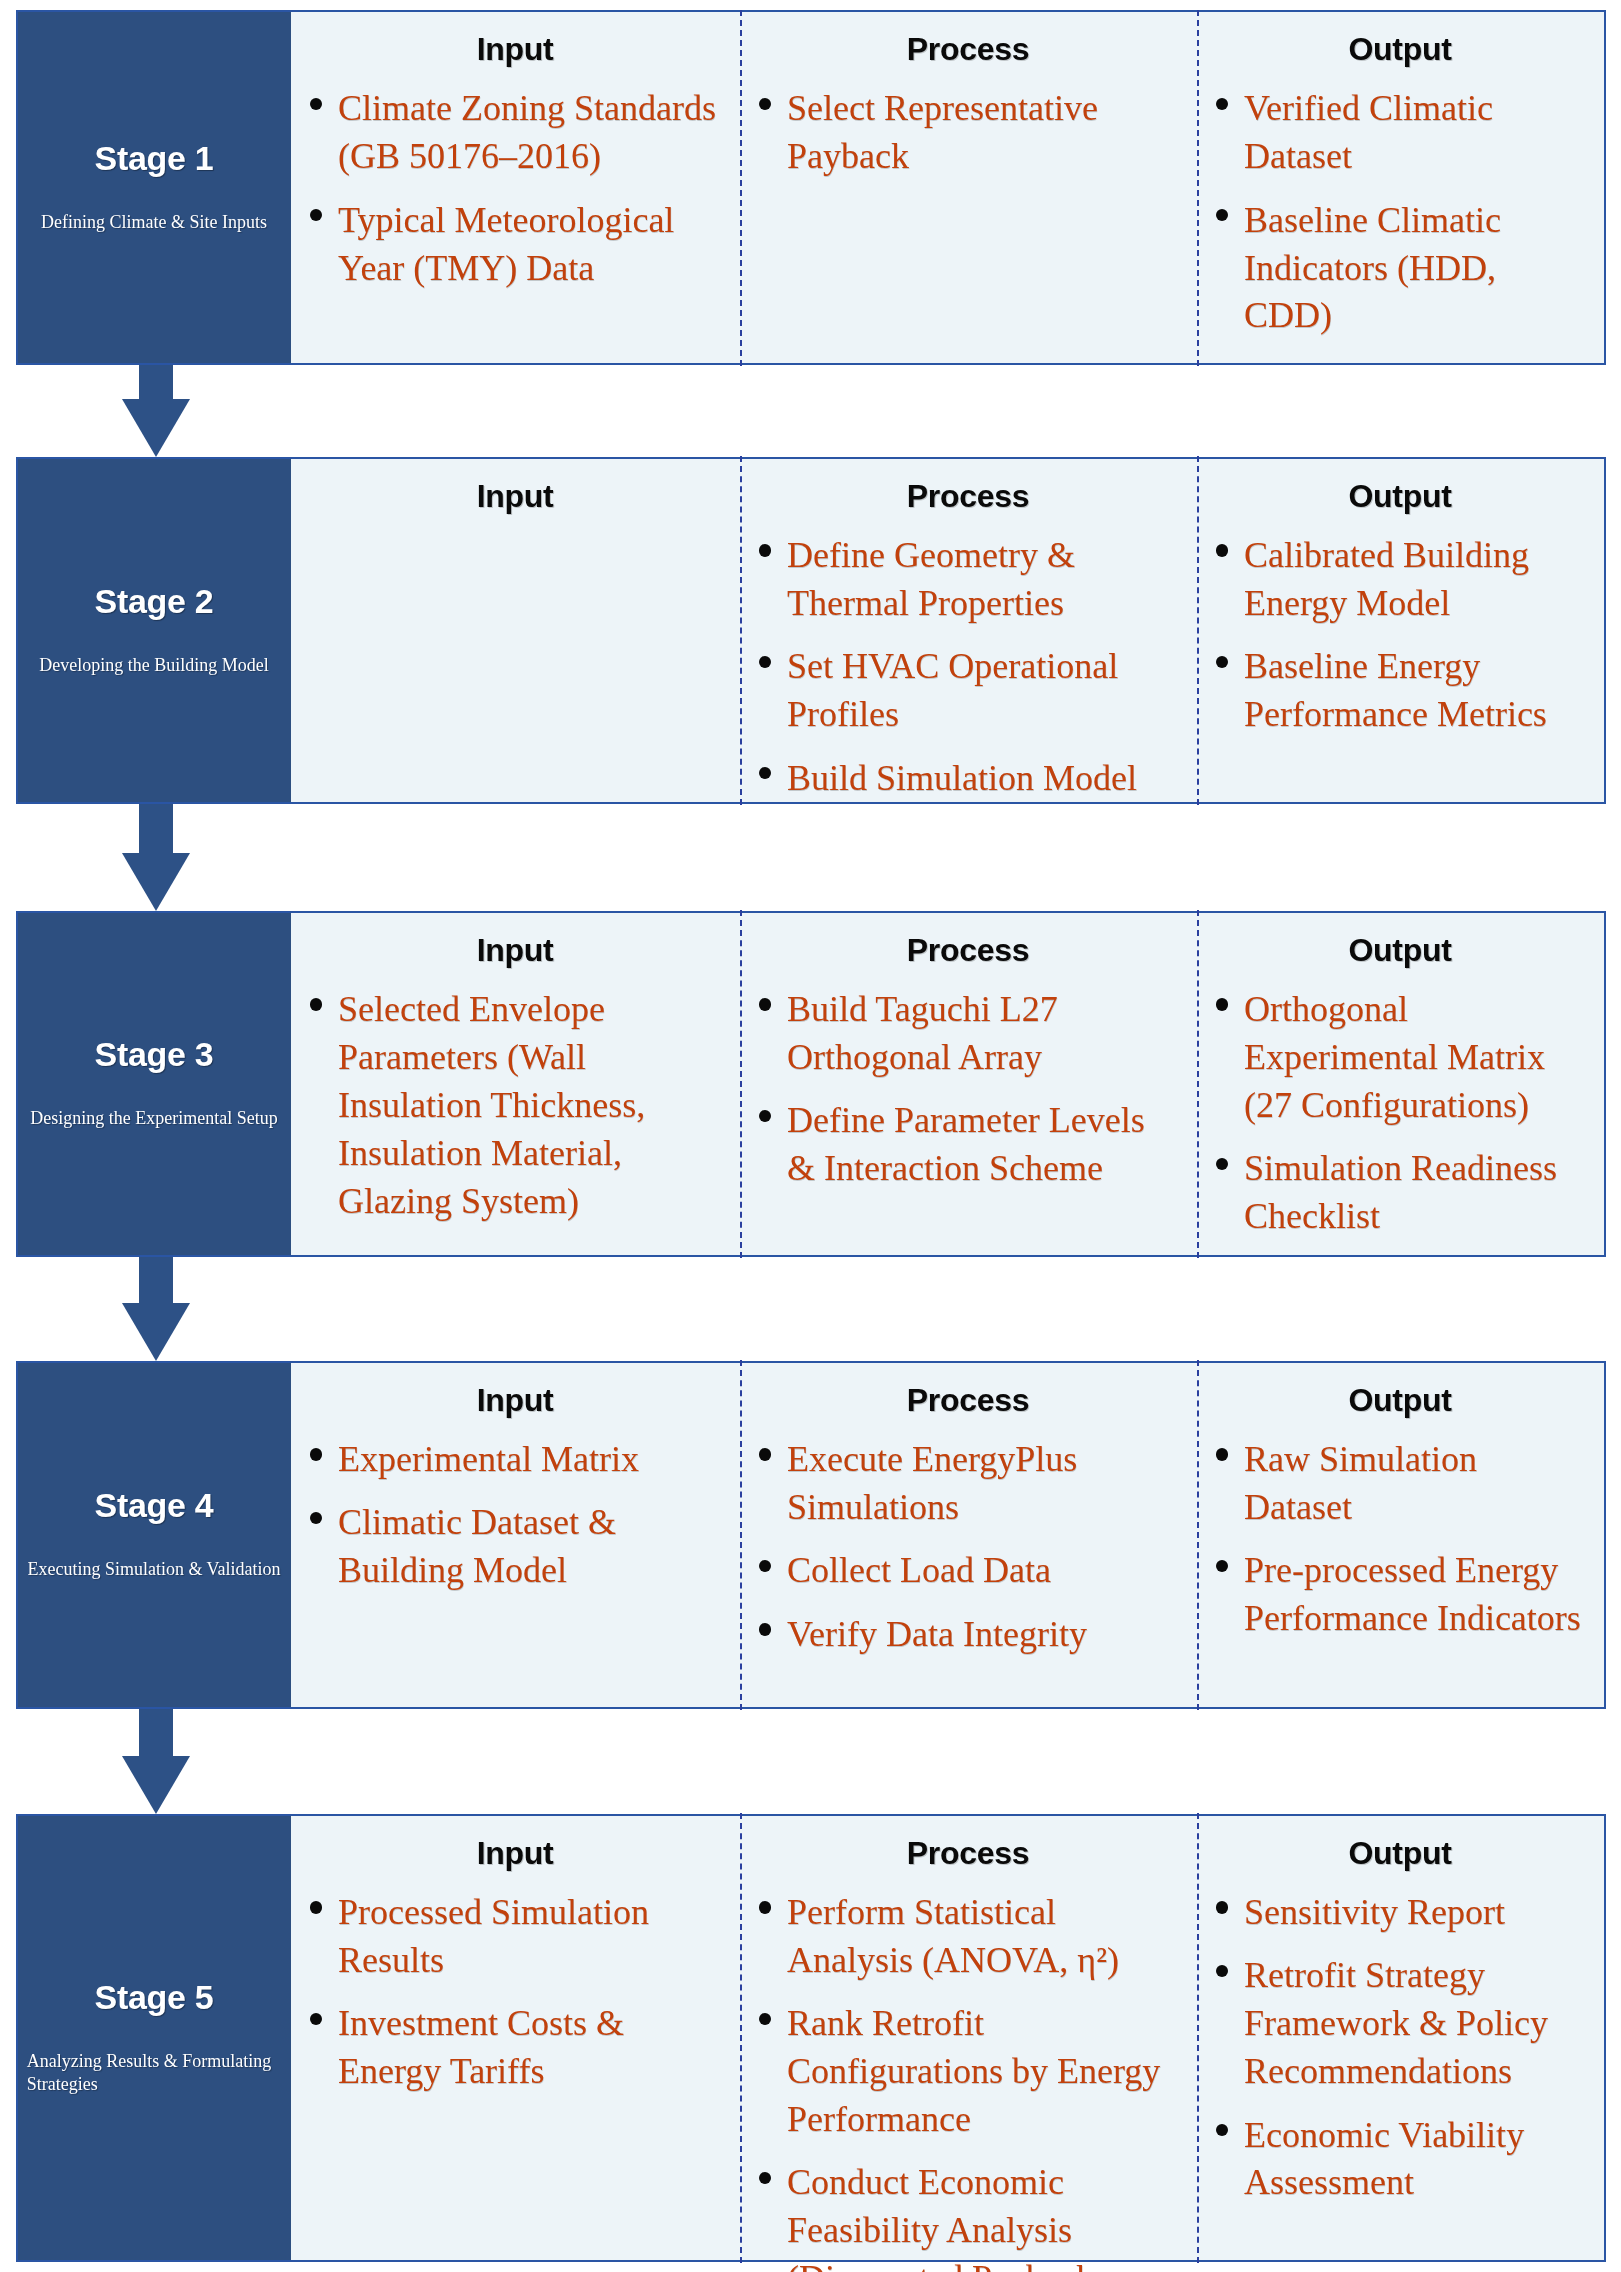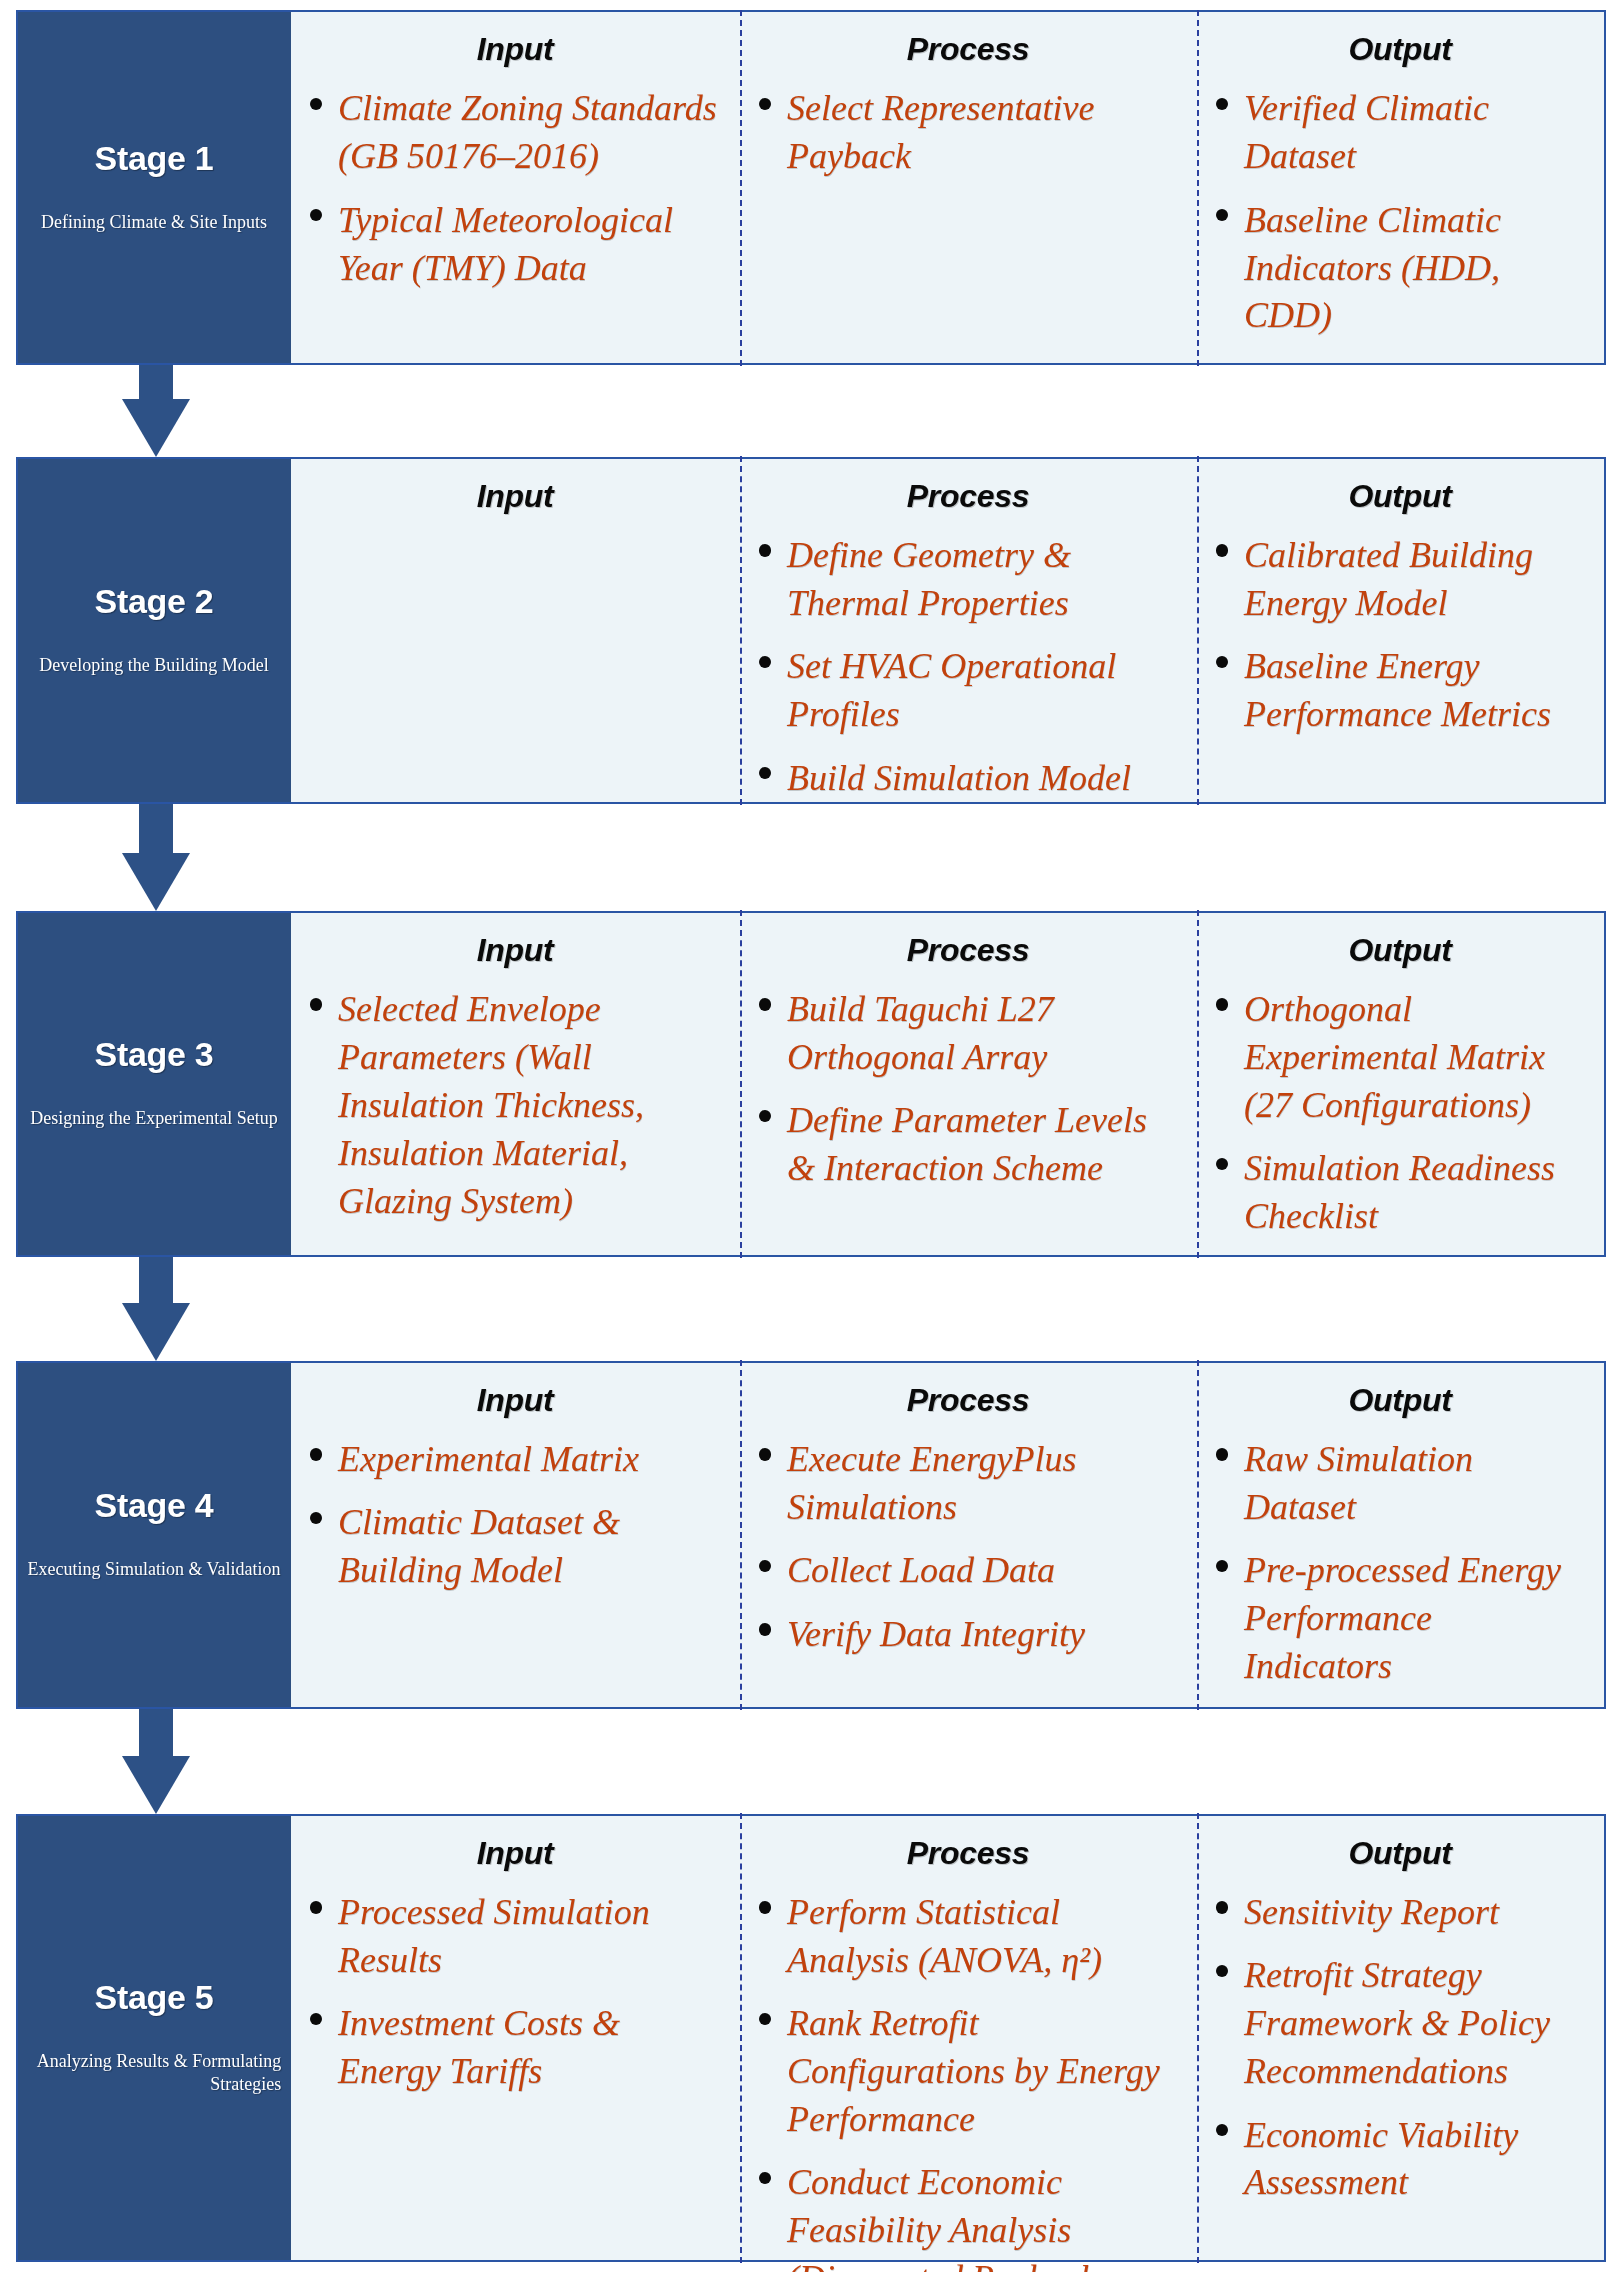--- a/index.html
+++ b/index.html
@@ -38,21 +38,21 @@
 
   
   .stage-label {
     flex: 0 0 273px;
     background: #2D4F80;
     color: #FFFFFF;
     display: flex;
     flex-direction: column;
     align-items: center;
     justify-content: center;
-    text-align: right;
+    text-align: left;
     padding: 5.2px 9.3px;
     box-sizing: border-box;
     gap: 17px;
   }
   .stage-title {
     font-family: "Liberation Sans", "DejaVu Sans", sans-serif;
     font-weight: bold;
     font-size: 34px;
     line-height: 1.05;
     letter-spacing: -0.3px;
@@ -72,21 +72,20 @@
     display: flex;
     flex-direction: row;
     align-items: stretch;
     background: #EDF4F8;
     position: relative;
   }
   .col {
     box-sizing: border-box;
     padding: 9.3px 15.5px 12.4px 15.5px;
     position: relative;
-    font-style: italic;
   }
   .col-input   { flex: 0 0 449px; }
   .col-process { flex: 0 0 457px; }
   .col-output  { flex: 1 1 auto; }
 
   
   .col-process::before,
   .col-output::before {
     content: "";
     position: absolute;

